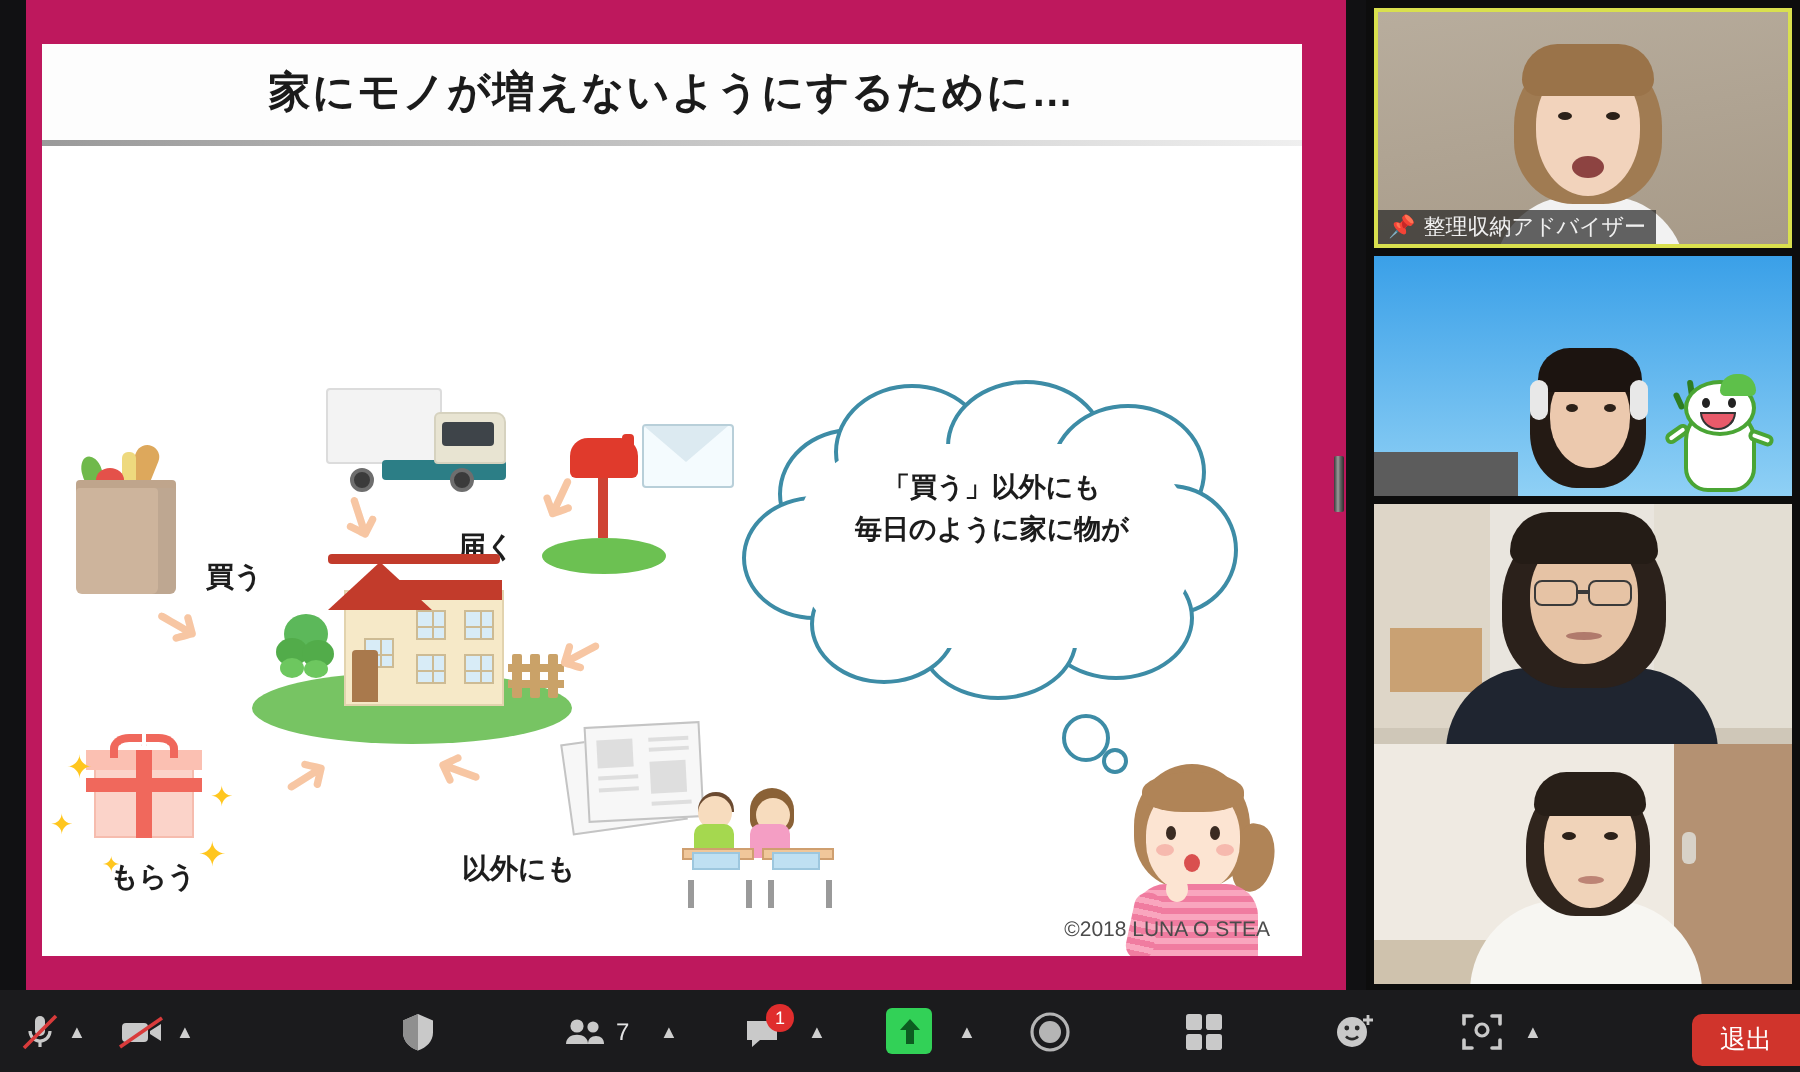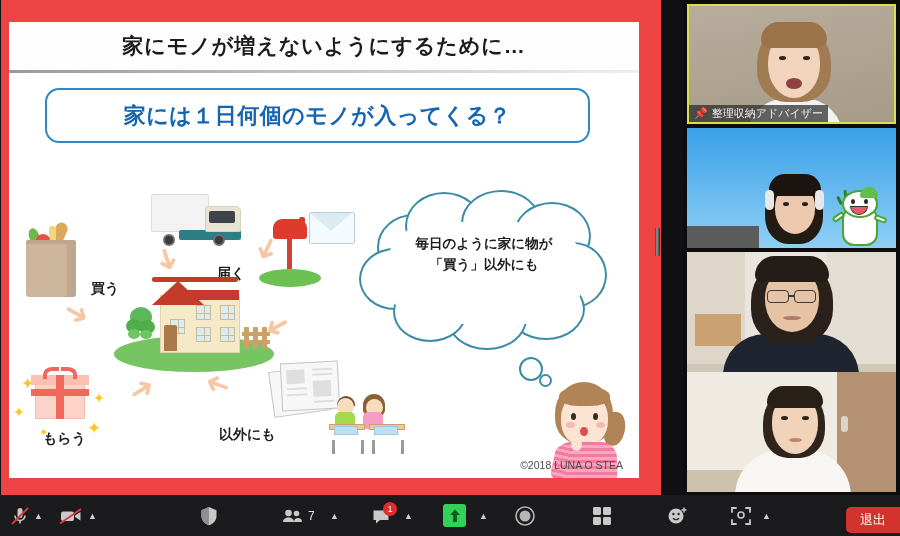--- a/index.html
+++ b/index.html
@@ -2,21 +2,21 @@
 <html><head>
 <meta charset="utf-8">
 <style>
   * { margin:0; padding:0; box-sizing:border-box; }
   html,body { width:900px; height:536px; overflow:hidden; background:#0d0d0d;
     font-family:"Liberation Sans","DejaVu Sans",sans-serif; }
 
   #app { position:relative; width:900px; height:536px; background:#111113; }
 
   
-  #share-area { position:absolute; left:1px; top:0; width:660px; height:495px; background:#ef4444; }
+  #share-area { position:absolute; left:13px; top:0; width:660px; height:495px; background:#be185d; }
 
   #slide { position:absolute; left:8px; top:22px; width:630px; height:456px;
            background:#ffffff; overflow:hidden; }
 
   .slide-title-bar { position:absolute; left:0; top:0; width:100%; height:48px;
       background:#fdfdfd; display:flex; align-items:center; justify-content:center; }
   .slide-title { font-size:21px; font-weight:bold; color:#1b1b1b; letter-spacing:1px; }
   .title-rule { position:absolute; left:0; top:48px; width:100%; height:3px;
       background:linear-gradient(to right,#9a9a9a 0%,#c9c9c9 55%,#efefef 100%); }
 
@@ -189,23 +189,20 @@
 <div id="app">
 
   <div id="share-area">
     <div id="slide">
 
       <div class="slide-title-bar">
         <div class="slide-title">家にモノが増えないようにするために…</div>
       </div>
       <div class="title-rule"></div>
 
-      <div class="q-box">
-        <div class="q-text">家には１日何個のモノが入ってくる？</div>
-      </div>
 
       <div class="bag">
         <div class="bread"></div>
         <div class="bottle"></div>
         <div class="veg1"></div>
         <div class="veg2"></div>
         <div class="bag-top"></div>
         <div class="bag-body"></div>
       </div>
       <div class="lbl" style="left:82px; top:258px;">買う</div>
@@ -314,22 +311,22 @@
         <div class="bub-c" style="left:0px;   top:58px; width:72px; height:62px;"></div>
         <div class="bub-c" style="left:46px;  top:2px;  width:78px; height:68px;"></div>
         <div class="bub-c" style="left:102px; top:0px;  width:80px; height:66px;"></div>
         <div class="bub-c" style="left:154px; top:12px; width:78px; height:68px;"></div>
         <div class="bub-c" style="left:180px; top:52px; width:68px; height:66px;"></div>
         <div class="bub-c" style="left:148px; top:88px; width:78px; height:62px;"></div>
         <div class="bub-c" style="left:88px;  top:98px; width:80px; height:62px;"></div>
         <div class="bub-c" style="left:34px;  top:92px; width:74px; height:60px;"></div>
         <div class="bub-fill"></div>
         <div class="bub-text">
+          <div>「買う」以外にも</div>
           <div>毎日のように家に物が</div>
-          <div>「買う」以外にも</div>
         </div>
       </div>
       <div class="tail1"></div>
       <div class="tail2"></div>
 
       <div class="girl">
         <div class="gi-hair-back"></div>
         <div class="gi-pony"></div>
         <div class="gi-face"></div>
         <div class="gi-fringe"></div>

